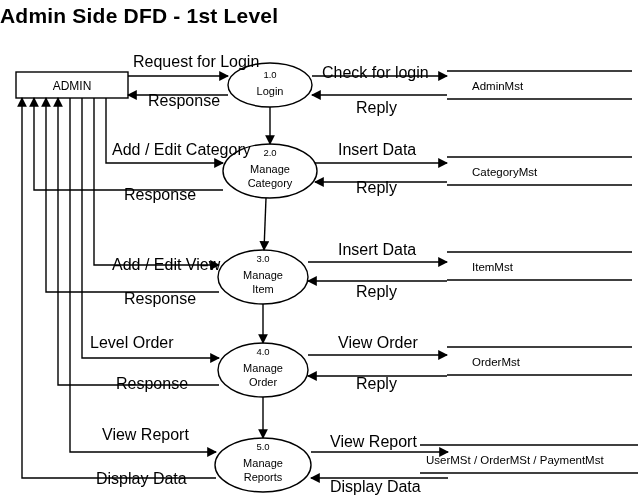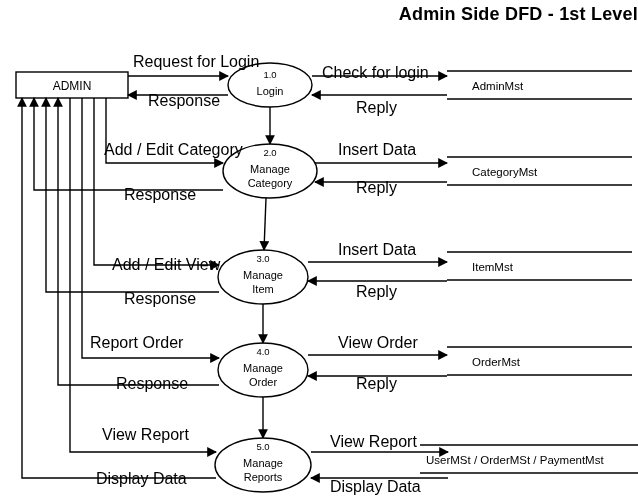--- a/index.html
+++ b/index.html
@@ -5,22 +5,22 @@
   html,body{margin:0;padding:0;}
   body{
     width:638px;height:496px;
     background:#ffffff;
     font-family:"Liberation Sans", sans-serif;
     color:#000;
     overflow:hidden;
   }
   #stage{position:relative;width:638px;height:496px;}
   .title{
-    position:absolute;left:0;top:4px;width:638px;text-align:right;
-    font-size:18px;font-weight:bold;letter-spacing:0.2px;
+    position:absolute;left:0;top:4px;width:638px;text-align:left;
+    font-size:21px;font-weight:bold;letter-spacing:0.2px;
   }
   svg{position:absolute;left:0;top:0;width:638px;height:496px;}
   .lbl{
     position:absolute;font-size:16px;white-space:nowrap;
   }
   .proc-num{font-size:9.5px;text-anchor:middle;}
   .proc-txt{font-size:11px;text-anchor:middle;}
   .store-txt{font-size:11.5px;}
   .admin-txt{font-size:12px;text-anchor:middle;}
 </style>
@@ -134,31 +134,31 @@
       <text class="store-txt" x="472" y="366">OrderMst</text>
       <text class="store-txt" x="426" y="464">UserMSt / OrderMSt / PaymentMst</text>
     </g>
   </svg>
 
   <div class="lbl" style="left:133px;top:53px;">Request for Login</div>
   <div class="lbl" style="left:322px;top:64px;">Check for login</div>
   <div class="lbl" style="left:148px;top:92px;">Response</div>
   <div class="lbl" style="left:356px;top:99px;">Reply</div>
 
-  <div class="lbl" style="left:104px;top:141px;">Add / Edit Category</div>
+  <div class="lbl" style="left:112px;top:141px;">Add / Edit Category</div>
   <div class="lbl" style="left:338px;top:141px;">Insert Data</div>
   <div class="lbl" style="left:124px;top:186px;">Response</div>
   <div class="lbl" style="left:356px;top:179px;">Reply</div>
 
   <div class="lbl" style="left:112px;top:256px;">Add / Edit View</div>
   <div class="lbl" style="left:338px;top:241px;">Insert Data</div>
   <div class="lbl" style="left:124px;top:290px;">Response</div>
   <div class="lbl" style="left:356px;top:283px;">Reply</div>
 
-  <div class="lbl" style="left:90px;top:334px;">Report Order</div>
+  <div class="lbl" style="left:90px;top:334px;">Level Order</div>
   <div class="lbl" style="left:338px;top:334px;text-align:center;">View Order</div>
   <div class="lbl" style="left:116px;top:375px;">Response</div>
   <div class="lbl" style="left:356px;top:375px;">Reply</div>
 
   <div class="lbl" style="left:102px;top:426px;">View Report</div>
   <div class="lbl" style="left:330px;top:433px;">View Report</div>
   <div class="lbl" style="left:96px;top:470px;">Display Data</div>
   <div class="lbl" style="left:330px;top:478px;">Display Data</div>
 
 </div>

